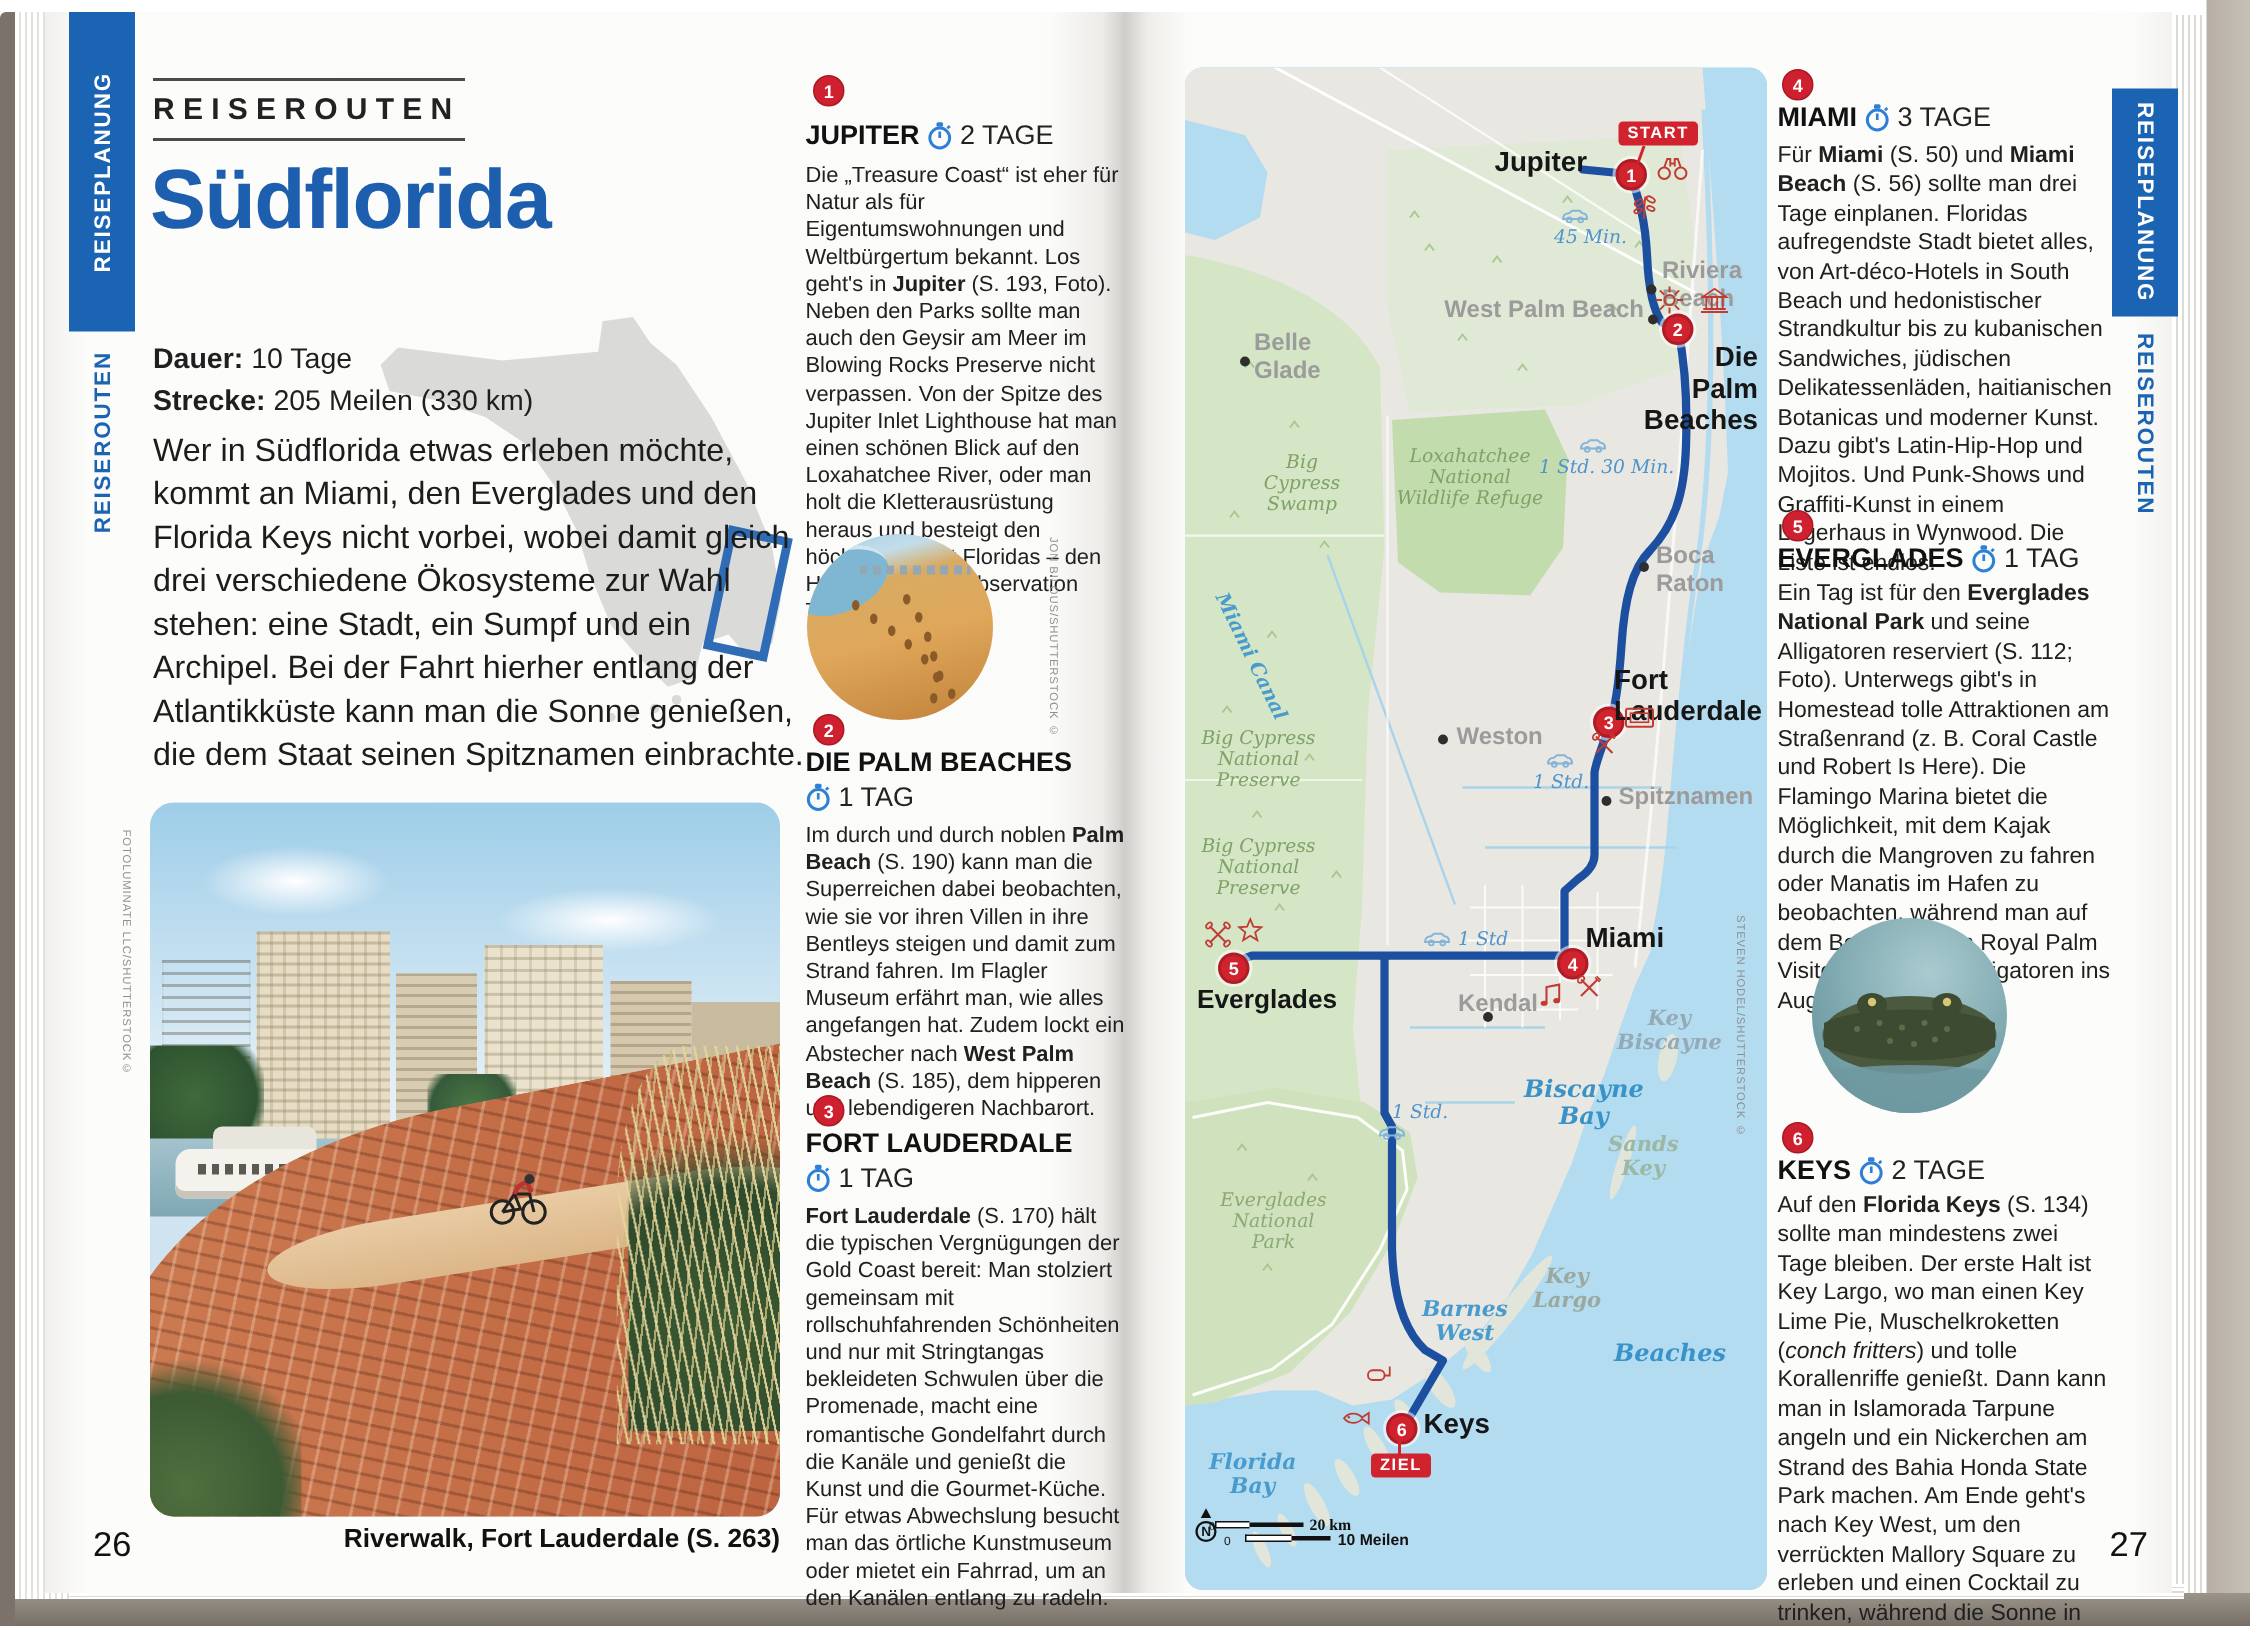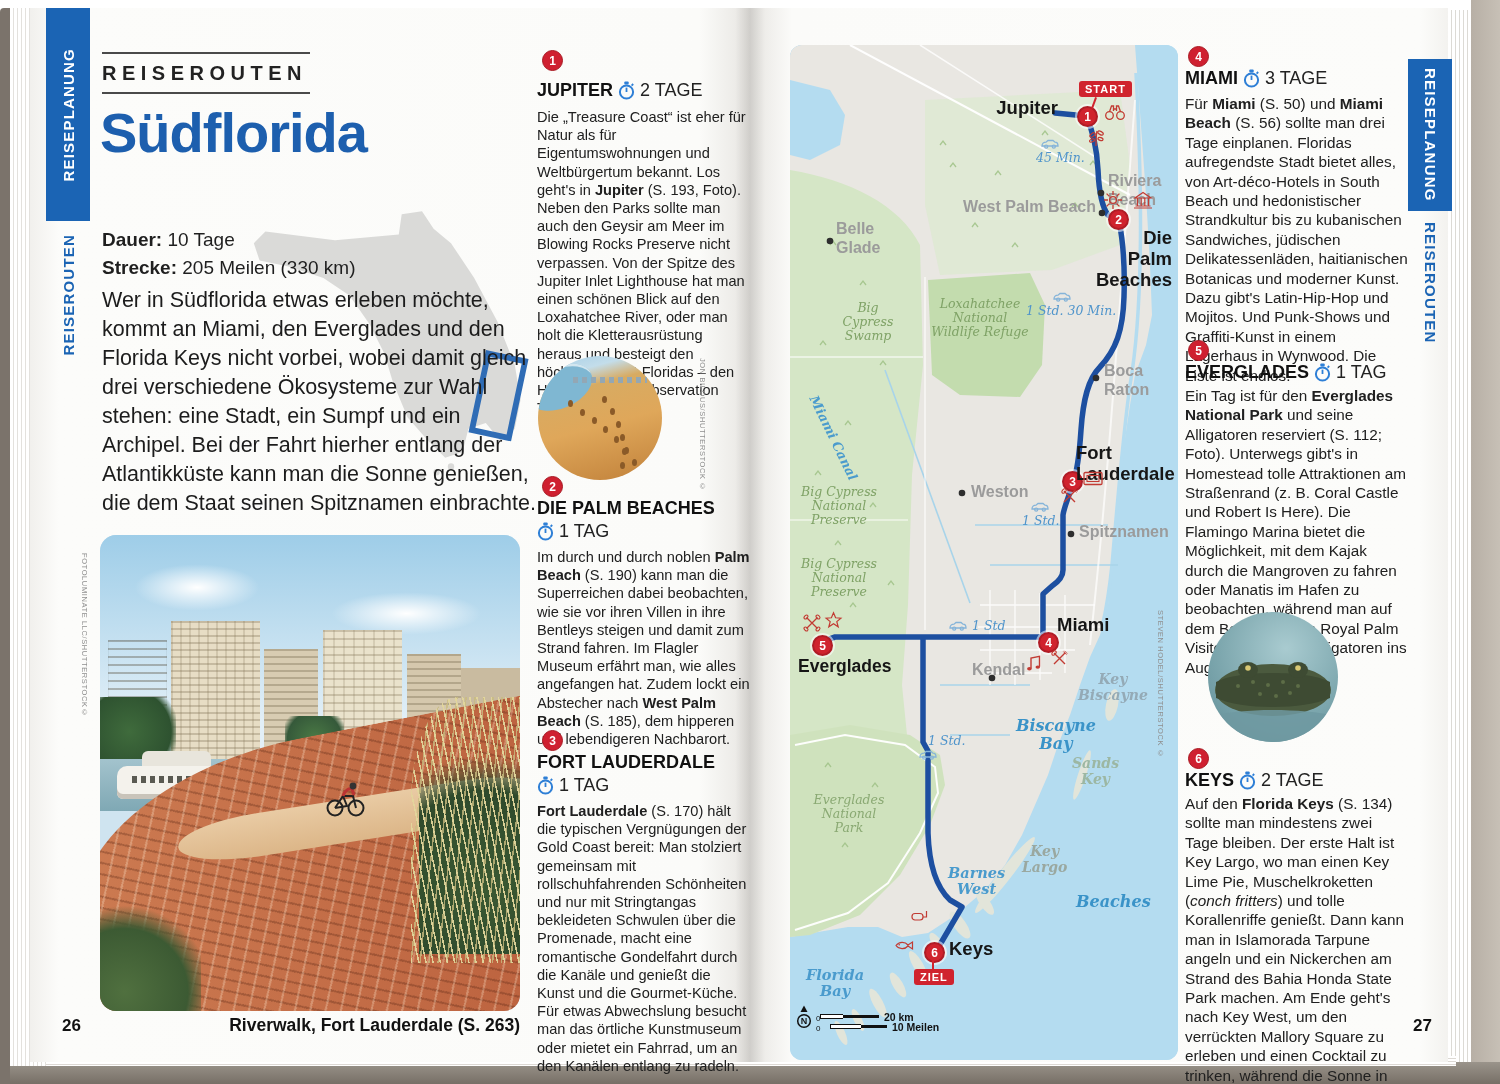--- a/index.html
+++ b/index.html
@@ -28,21 +28,21 @@
   .tabtxt{font-weight:700;font-size:15px;letter-spacing:1.2px;}
   .tab2{color:#1b64b4;font-weight:700;font-size:15px;letter-spacing:1.2px;}
   
   .rule{height:2px;background:#4a4a4a;}
   .kicker{font-size:20px;font-weight:700;letter-spacing:5.5px;color:#222;}
   .title{font-size:56px;line-height:57px;font-weight:700;color:#1d5fae;letter-spacing:-1px;}
   .meta{font-size:19px;line-height:28px;}
   .meta b{font-weight:700;margin-top:32px;}
   .intro{font-size:21.5px;line-height:29px;color:#1c1c1c;}
   .caption{font-size:17.5px;font-weight:700;color:#111;}
-  .pagenum{font-size:17px;font-weight:700;color:#111;}
+  .pagenum{font-size:23px;font-weight:400;color:#111;}
   .credit{font-size:7.5px;letter-spacing:.6px;color:#8f8f8f;white-space:nowrap;}
   
   .badge{width:19px;height:19px;border-radius:50%;background:#cf2030;border:1px solid #a81a23;
          color:#fff;font-size:12px;font-weight:700;display:flex;align-items:center;justify-content:center;}
   .stop-h{font-size:18px;font-weight:700;color:#111;display:flex;align-items:center;gap:5px;white-space:nowrap;}
   .stop-h .dur{font-weight:400;color:#222;}
   .stop-b{font-size:14.6px;line-height:18.2px;color:#202020;}
   .stop-b-r{font-size:15.3px;line-height:19.4px;color:#202020;}
   .circ{border-radius:50%;overflow:hidden;}
   
@@ -468,21 +468,21 @@
         <path d="M2,6.5 C5,2.5 11,2.5 14,6 L18.5,3 L18.5,10 L14,7 C11,10.5 5,10.5 2,6.5 Z" fill="none" stroke="currentColor" stroke-width="1.2"></path>
         <circle cx="5.2" cy="5.8" r="0.8" fill="currentColor"></circle>
       </svg>
 
     <div class="a" style="left:6px;top:958px;">
       <svg class="a" style="left:0;top:2px;" width="16" height="26" viewBox="0 0 16 26">
         <polygon points="8,0.5 11.5,7 4.5,7" fill="#111"></polygon>
         <circle cx="8" cy="16" r="6.3" fill="none" stroke="#111" stroke-width="1.5"></circle>
         <text x="8" y="19.3" font-size="9" font-weight="bold" text-anchor="middle" fill="#111">N</text>
       </svg>
-      <div class="a" style="left:20px;top:4px;white-space:nowrap;">
+      <div class="a" style="left:10px;top:4px;white-space:nowrap;font-family:Liberation Serif, serif;">
         <span class="sb0">0</span><span class="sb-barw" style="width:22px;"></span><span class="sb-bar" style="width:36px;"></span>
         <span class="sb-lab">20 km</span>
       </div>
       <div class="a" style="left:20px;top:14px;white-space:nowrap;">
         <span class="sb0">0</span><span class="sb-barw" style="width:30px;margin-left:10px;"></span><span class="sb-bar" style="width:26px;"></span>
         <span class="sb-lab">10 Meilen</span>
       </div>
     </div>
   </div>
 

